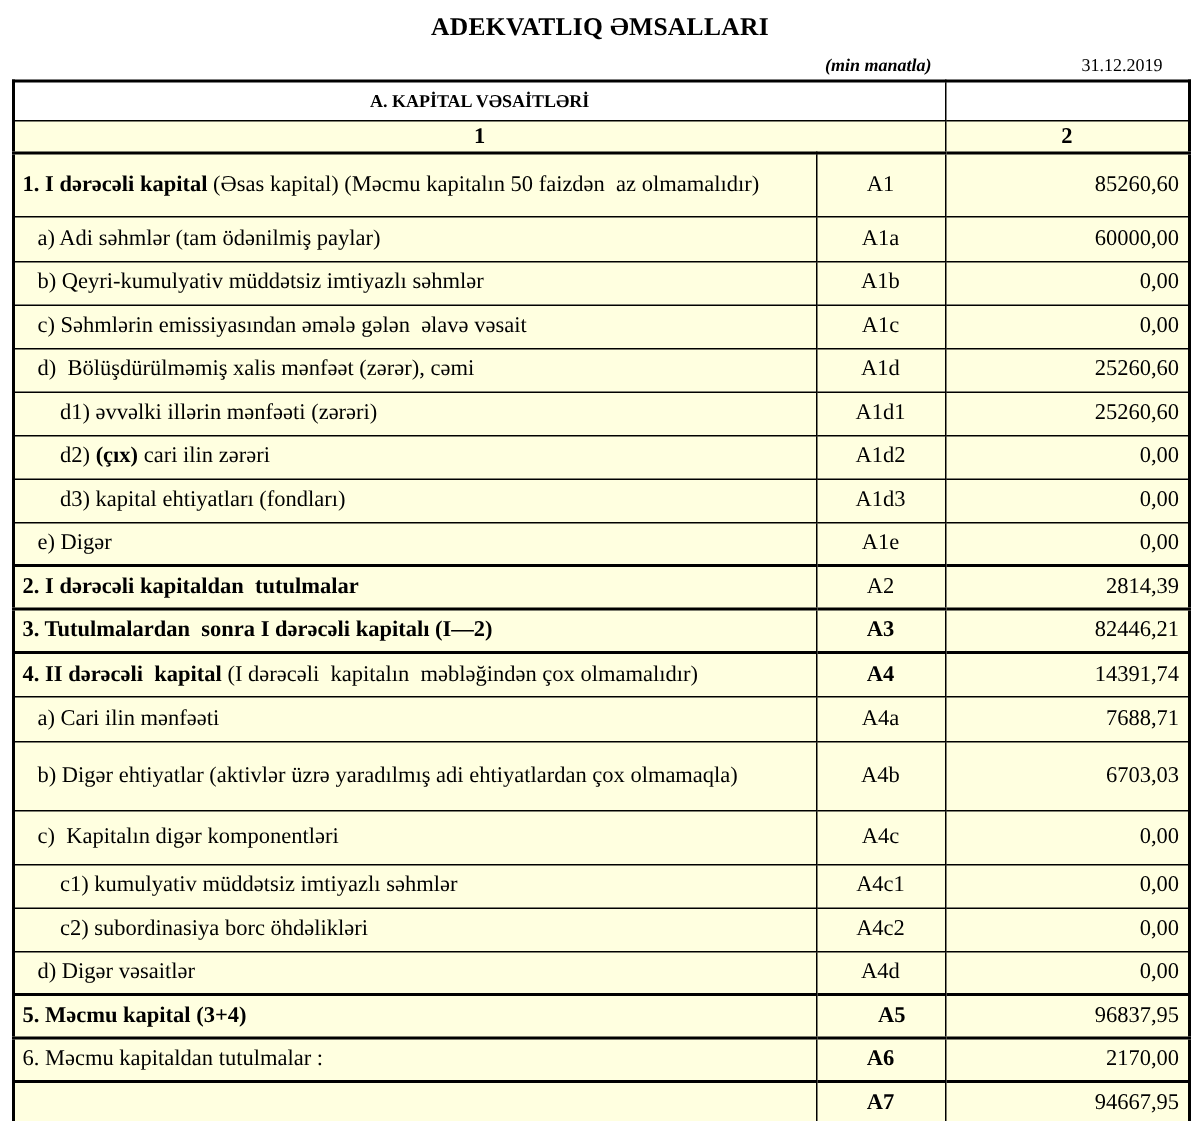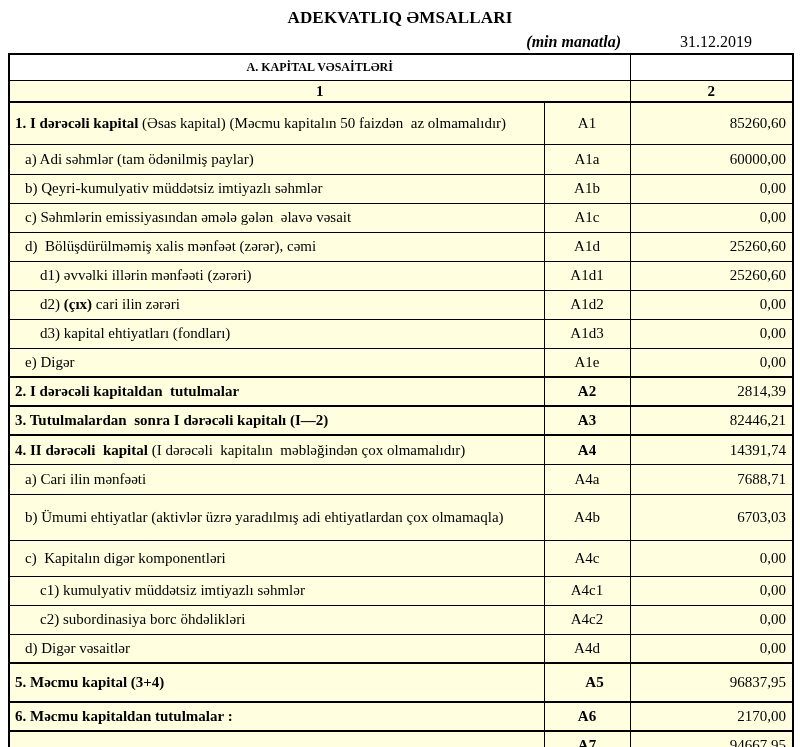--- a/index.html
+++ b/index.html
@@ -6,23 +6,23 @@
   html, body { background: #ffffff; }
   body {
     width: 800px;
     font-family: "Liberation Serif", serif;
     color: #000;
   }
   .page { width: 800px; padding: 7px 8px 4px 8px; }
 
   .title { text-align: center; font-weight: bold; font-size: 17px; line-height: 1.32; letter-spacing: 0.2px; }
 
-  .meta-row { position: relative; height: 24px; font-size: 16px; text-decoration: underline; }
+  .meta-row { position: relative; height: 24px; font-size: 12px; text-decoration: underline; }
   .unit-note { position: absolute; right: 171px; bottom: 2px; font-style: italic; font-weight: bold; }
-  .report-date { position: absolute; right: 40px; bottom: 2px; }
+  .report-date { position: absolute; right: 17px; bottom: 2px; }
 
   table.capital-table {
     border-collapse: collapse;
     width: 784px;
     table-layout: fixed;
     border: 2px solid var(--border, #000);
   }
   col.c-label { width: 535px; }
   col.c-code  { width: 86px; }
   col.c-value { width: 163px; }
@@ -118,40 +118,40 @@
           <td class="code-cell">A1d3</td>
           <td class="value-cell">0,00</td>
         </tr>
         <tr style="height: 29px;">
           <td class="label-cell indent-1"><span>e) Digər</span></td>
           <td class="code-cell">A1e</td>
           <td class="value-cell">0,00</td>
         </tr>
         <tr class="thick-top" style="height: 29px;">
           <td class="label-cell indent-0"><span style="font-weight: bold; text-align: center;">2. I dərəcəli kapitaldan  tutulmalar</span></td>
-          <td class="code-cell" style="font-weight: bold;">A2</td>
+          <td class="code-cell" style="font-weight: normal;">A2</td>
           <td class="value-cell">2814,39</td>
         </tr>
         <tr class="thick-top" style="height: 29px;">
           <td class="label-cell indent-0"><span style="font-weight: bold;">3. Tutulmalardan  sonra I dərəcəli kapitalı (I—2)</span></td>
           <td class="code-cell" style="font-weight: bold;">A3</td>
           <td class="value-cell">82446,21</td>
         </tr>
         <tr class="thick-top" style="height: 29px;">
           <td class="label-cell indent-0"><span style="font-weight: bold;">4. II dərəcəli  kapital </span><span>(I dərəcəli  kapitalın  məbləğindən çox olmamalıdır)</span></td>
           <td class="code-cell" style="font-weight: bold;">A4</td>
           <td class="value-cell">14391,74</td>
         </tr>
         <tr style="height: 30px;">
           <td class="label-cell indent-1"><span>a) Cari ilin mənfəəti</span></td>
           <td class="code-cell">A4a</td>
           <td class="value-cell">7688,71</td>
         </tr>
         <tr style="height: 46px;">
-          <td class="label-cell indent-1"><span>b) Ümumi ehtiyatlar (aktivlər üzrə yaradılmış adi ehtiyatlardan çox olmamaqla)</span></td>
+          <td class="label-cell indent-1"><span>b) Digər ehtiyatlar (aktivlər üzrə yaradılmış adi ehtiyatlardan çox olmamaqla)</span></td>
           <td class="code-cell">A4b</td>
           <td class="value-cell">6703,03</td>
         </tr>
         <tr style="height: 36px;">
           <td class="label-cell indent-1"><span>c)  Kapitalın digər komponentləri</span></td>
           <td class="code-cell">A4c</td>
           <td class="value-cell">0,00</td>
         </tr>
         <tr style="height: 29px;">
           <td class="label-cell indent-2"><span>c1) kumulyativ müddətsiz imtiyazlı səhmlər</span></td>
@@ -161,27 +161,27 @@
         <tr style="height: 29px;">
           <td class="label-cell indent-2"><span>c2) subordinasiya borc öhdəlikləri</span></td>
           <td class="code-cell">A4c2</td>
           <td class="value-cell">0,00</td>
         </tr>
         <tr style="height: 29px;">
           <td class="label-cell indent-1"><span>d) Digər vəsaitlər</span></td>
           <td class="code-cell">A4d</td>
           <td class="value-cell">0,00</td>
         </tr>
-        <tr class="thick-top" style="height: 39px;">
+        <tr class="thick-top" style="height: 29px;">
           <td class="label-cell indent-0"><span style="font-weight: bold;">5. Məcmu kapital (3+4)</span></td>
           <td class="code-cell" style="font-weight: bold; padding-left: 19px;">A5</td>
           <td class="value-cell">96837,95</td>
         </tr>
         <tr class="thick-top" style="height: 29px;">
-          <td class="label-cell indent-0"><span style="font-weight: bold;">6. Məcmu kapitaldan tutulmalar :</span></td>
+          <td class="label-cell indent-0"><span style="font-weight: normal;">6. Məcmu kapitaldan tutulmalar :</span></td>
           <td class="code-cell" style="font-weight: bold;">A6</td>
           <td class="value-cell">2170,00</td>
         </tr>
         <tr class="thick-top" style="height: 29px;">
           <td class="label-cell indent-0"></td>
           <td class="code-cell" style="font-weight: bold;">A7</td>
           <td class="value-cell">94667,95</td>
         </tr>
       </tbody>
   </table>

